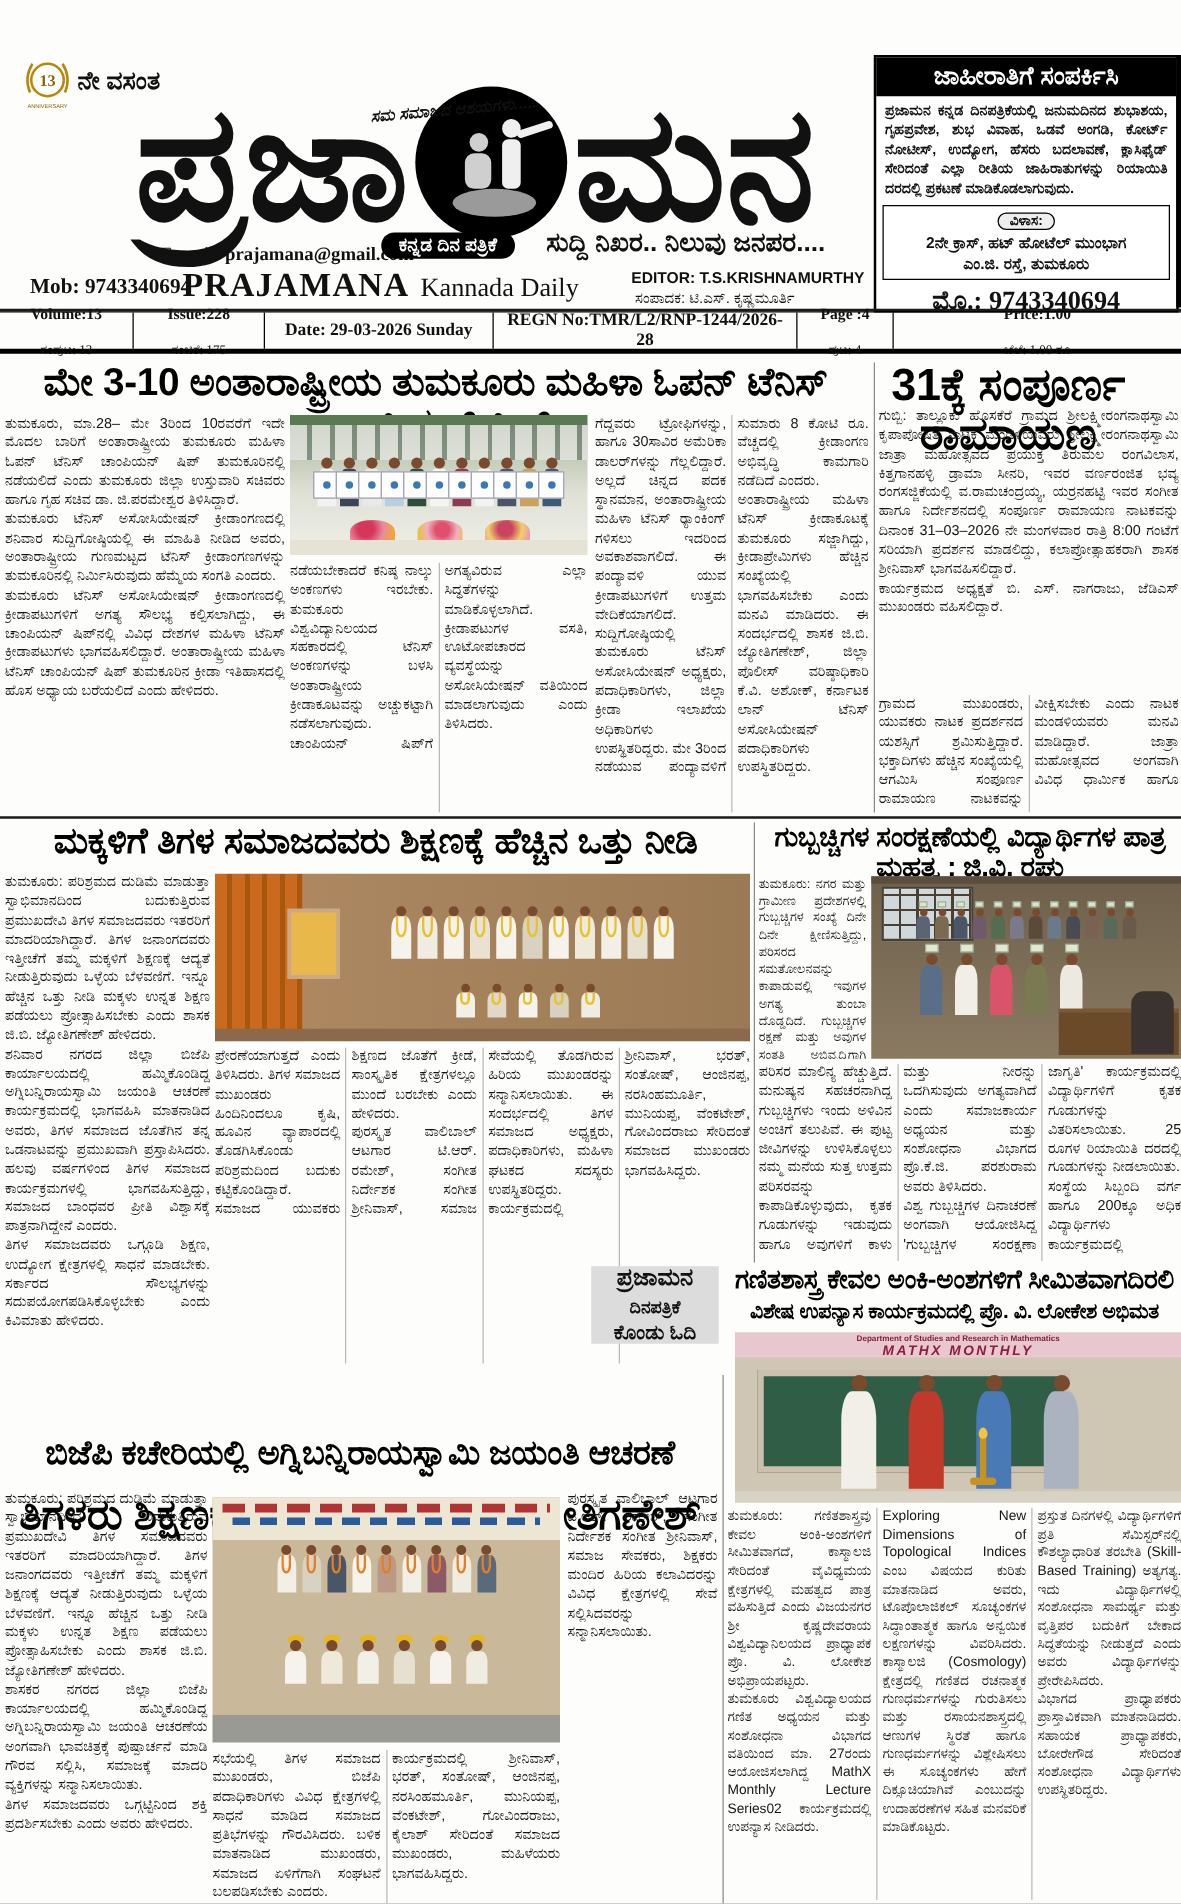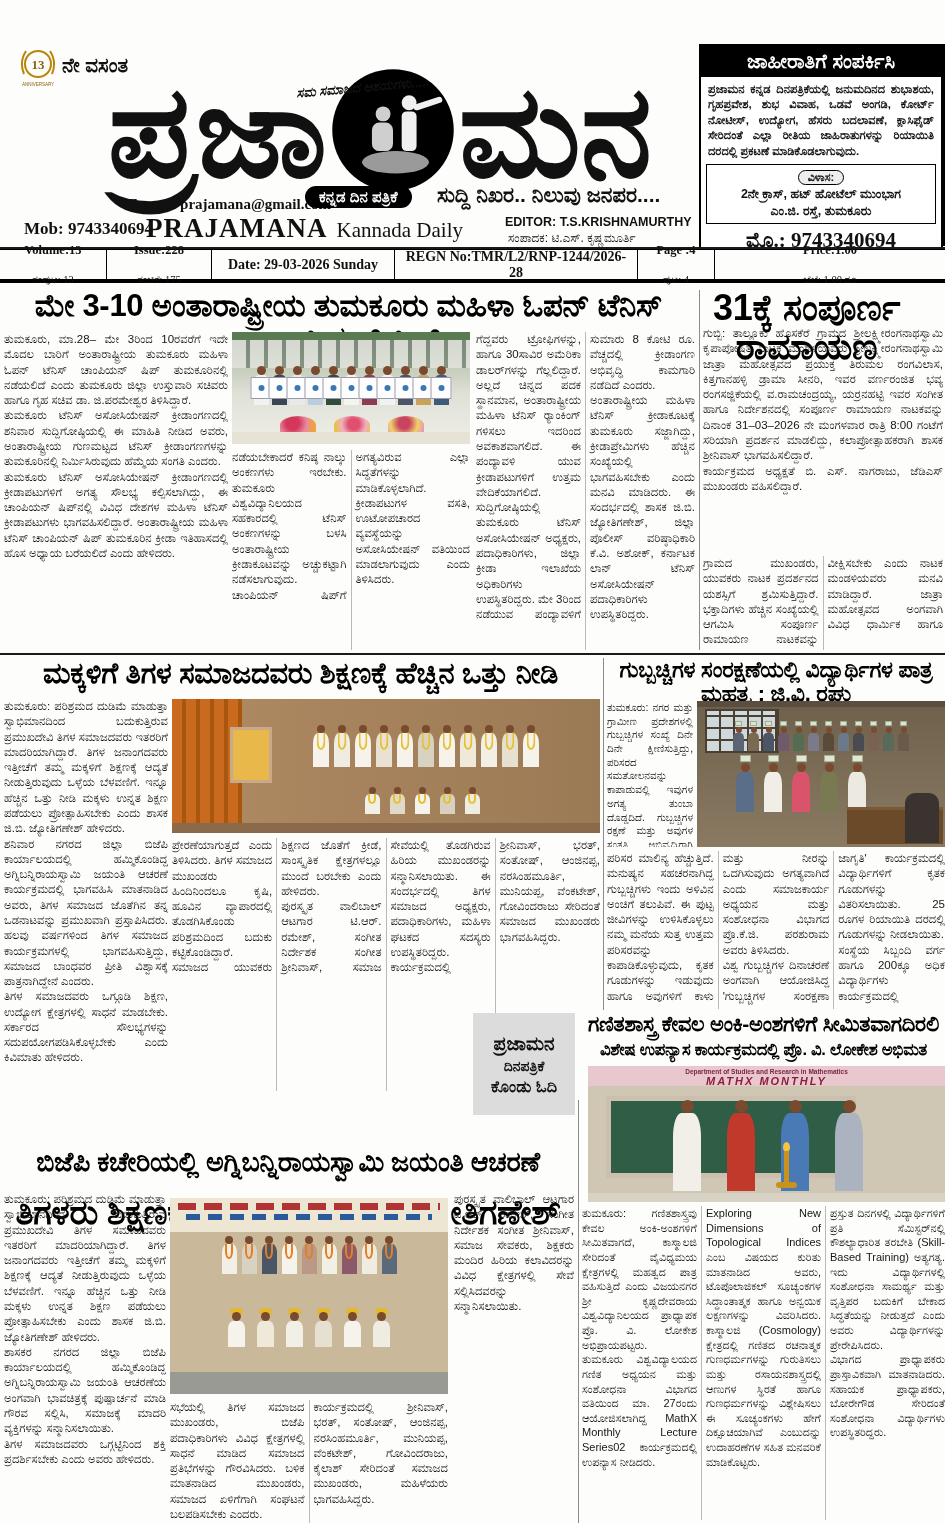--- a/index.html
+++ b/index.html
@@ -460,21 +460,21 @@
           <div style="width: 18px; height: 40px; border-radius: 30% 30% 0px 0px; background: rgb(236, 233, 224); position: relative;"></div>
         </div>
       </div>
     <div style="position:absolute;left:150px;top:106px;width:96px;height:34px;background:#6b4a2a;border-top:3px solid #7d5836;"></div>
     <div style="position:absolute;left:208px;top:92px;width:34px;height:50px;background:#3a3330;border-radius:10px 10px 0 0;"></div>
   </div>
   <div class="abs body-txt cols3" style="left:607px;top:851px;width:338px;height:158px;">ಪರಿಸರ ಮಾಲಿನ್ಯ ಹೆಚ್ಚುತ್ತಿದೆ. ಮನುಷ್ಯನ ಸಹಚರನಾಗಿದ್ದ ಗುಬ್ಬಚ್ಚಿಗಳು ಇಂದು ಅಳಿವಿನ ಅಂಚಿಗೆ ತಲುಪಿವೆ. ಈ ಪುಟ್ಟ ಜೀವಿಗಳನ್ನು ಉಳಿಸಿಕೊಳ್ಳಲು ನಮ್ಮ ಮನೆಯ ಸುತ್ತ ಉತ್ತಮ ಪರಿಸರವನ್ನು ಕಾಪಾಡಿಕೊಳ್ಳುವುದು, ಕೃತಕ ಗೂಡುಗಳನ್ನು ಇಡುವುದು ಹಾಗೂ ಅವುಗಳಿಗೆ ಕಾಳು ಮತ್ತು ನೀರನ್ನು ಒದಗಿಸುವುದು ಅಗತ್ಯವಾಗಿದೆ ಎಂದು ಸಮಾಜಕಾರ್ಯ ಅಧ್ಯಯನ ಮತ್ತು ಸಂಶೋಧನಾ ವಿಭಾಗದ ಪ್ರೊ.ಕೆ.ಜಿ. ಪರಶುರಾಮ ಅವರು ತಿಳಿಸಿದರು.
 ವಿಶ್ವ ಗುಬ್ಬಚ್ಚಿಗಳ ದಿನಾಚರಣೆ ಅಂಗವಾಗಿ ಆಯೋಜಿಸಿದ್ದ 'ಗುಬ್ಬಚ್ಚಿಗಳ ಸಂರಕ್ಷಣಾ ಜಾಗೃತಿ' ಕಾರ್ಯಕ್ರಮದಲ್ಲಿ ವಿದ್ಯಾರ್ಥಿಗಳಿಗೆ ಕೃತಕ ಗೂಡುಗಳನ್ನು ವಿತರಿಸಲಾಯಿತು. 25 ರೂಗಳ ರಿಯಾಯಿತಿ ದರದಲ್ಲಿ ಗೂಡುಗಳನ್ನು ನೀಡಲಾಯಿತು.
 ಸಂಸ್ಥೆಯ ಸಿಬ್ಬಂದಿ ವರ್ಗ ಹಾಗೂ 200ಕ್ಕೂ ಅಧಿಕ ವಿದ್ಯಾರ್ಥಿಗಳು ಕಾರ್ಯಕ್ರಮದಲ್ಲಿ ಭಾಗವಹಿಸಿದ್ದರು. ಪ್ರೊ.ಕೆ.ಜಿ. ಪರಶುರಾಮ ಅವರ ಮಾರ್ಗದರ್ಶನದಲ್ಲಿ ವಿದ್ಯಾರ್ಥಿಗಳು ಗುಬ್ಬಚ್ಚಿ ಸಂರಕ್ಷಣೆಯ ಪ್ರತಿಜ್ಞೆ ಸ್ವೀಕರಿಸಿದರು.</div>
 
-  <div id="buybox" class="abs" style="left:473px;top:1013px;width:102px;height:102px;">
+  <div id="buybox" class="abs" style="left:473px;top:1013px;width:102px;height:62px;">
     <div class="b1">ಪ್ರಜಾಮನ</div>
     <div class="b2">ದಿನಪತ್ರಿಕೆ</div>
     <div class="b3">ಕೊಂಡು ಓದಿ</div>
   </div>
 
   <div class="abs vrule" style="left:578px;top:1100px;width:1.2px;height:423px;"></div>
   <div class="abs headline" style="left:582px;top:1013px;width:363px;font-size:21px;">ಗಣಿತಶಾಸ್ತ್ರ ಕೇವಲ ಅಂಕಿ-ಅಂಶಗಳಿಗೆ ಸೀಮಿತವಾಗದಿರಲಿ</div>
   <div class="abs headline" style="left:582px;top:1041px;width:363px;font-size:16.5px;">ವಿಶೇಷ ಉಪನ್ಯಾಸ ಕಾರ್ಯಕ್ರಮದಲ್ಲಿ ಪ್ರೊ. ವಿ. ಲೋಕೇಶ ಅಭಿಮತ</div>
 
   <div class="photo" style="left:588px;top:1066px;width:357px;height:136px;background:#cfc6b4;">

